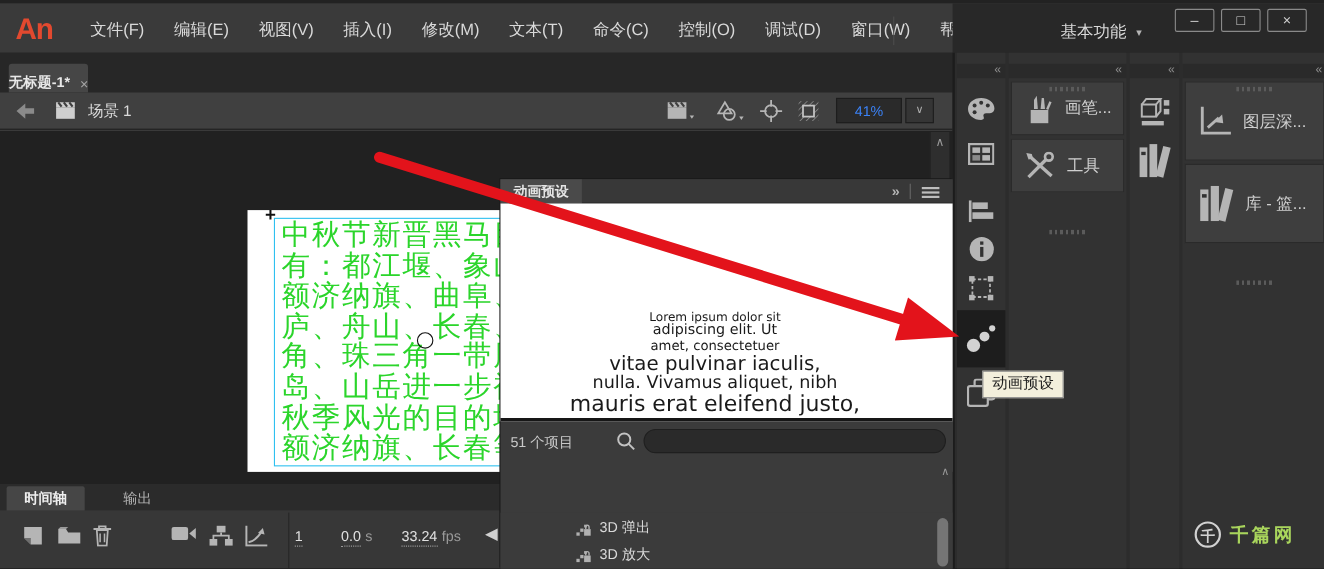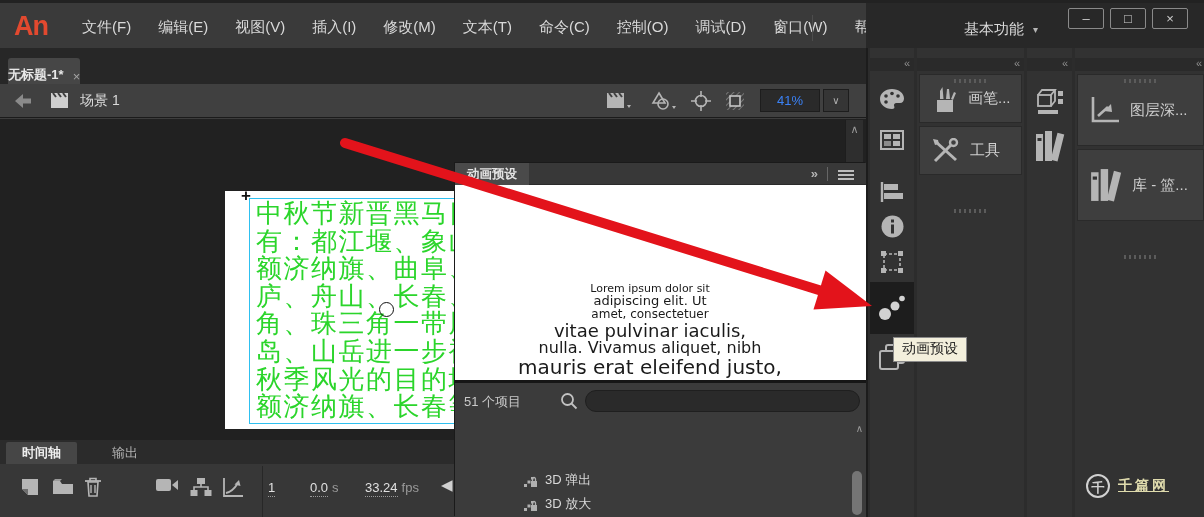--- a/index.html
+++ b/index.html
@@ -109,21 +109,21 @@
   .panel-btn .plbl { font-size:15px; color:#cfcfcf; }
   #btn-presets-dock { position:absolute; left:0; top:234px; width:44px; height:52px; background:#1d1d1d;
     display:flex; align-items:center; justify-content:center; }
 
   
   #tooltip { position:absolute; left:893px; top:337px; background:#f3efdc; border:1px solid #8a8a8a;
     color:#1c1c1c; font-size:14px; padding:2px 8px 3px; z-index:10; white-space:nowrap; }
   #watermark { position:absolute; left:1086px; top:474px; display:flex; align-items:center; gap:8px; opacity:.85; z-index:6; }
   #wm-circle { width:24px; height:24px; border:2.5px solid #ededed; border-radius:50%;
     color:#ededed; font-size:13px; font-weight:bold; text-align:center; line-height:23px; }
-  #wm-text { color:#fef9c3; font-size:14px; font-weight:bold; letter-spacing:3px;text-decoration:underline; }
+  #wm-text { color:#bef264; font-size:17px; font-weight:bold; letter-spacing:3px; }
   #arrow-overlay { position:absolute; left:0; top:0; width:1204px; height:517px; z-index:8; pointer-events:none; }
 
   svg.ic { display:block; }
 </style>
 </head>
 <body>
 
 <div id="app">
 
   <div id="topbar">

